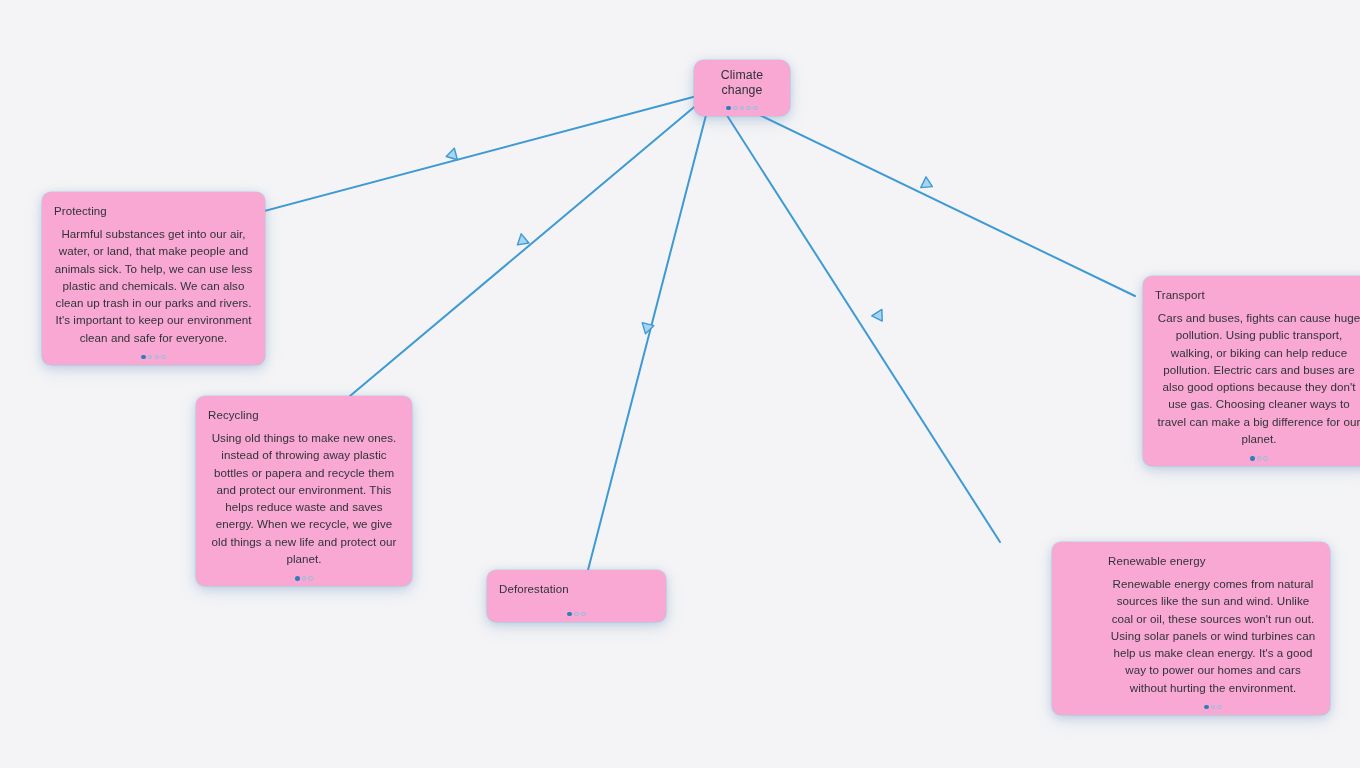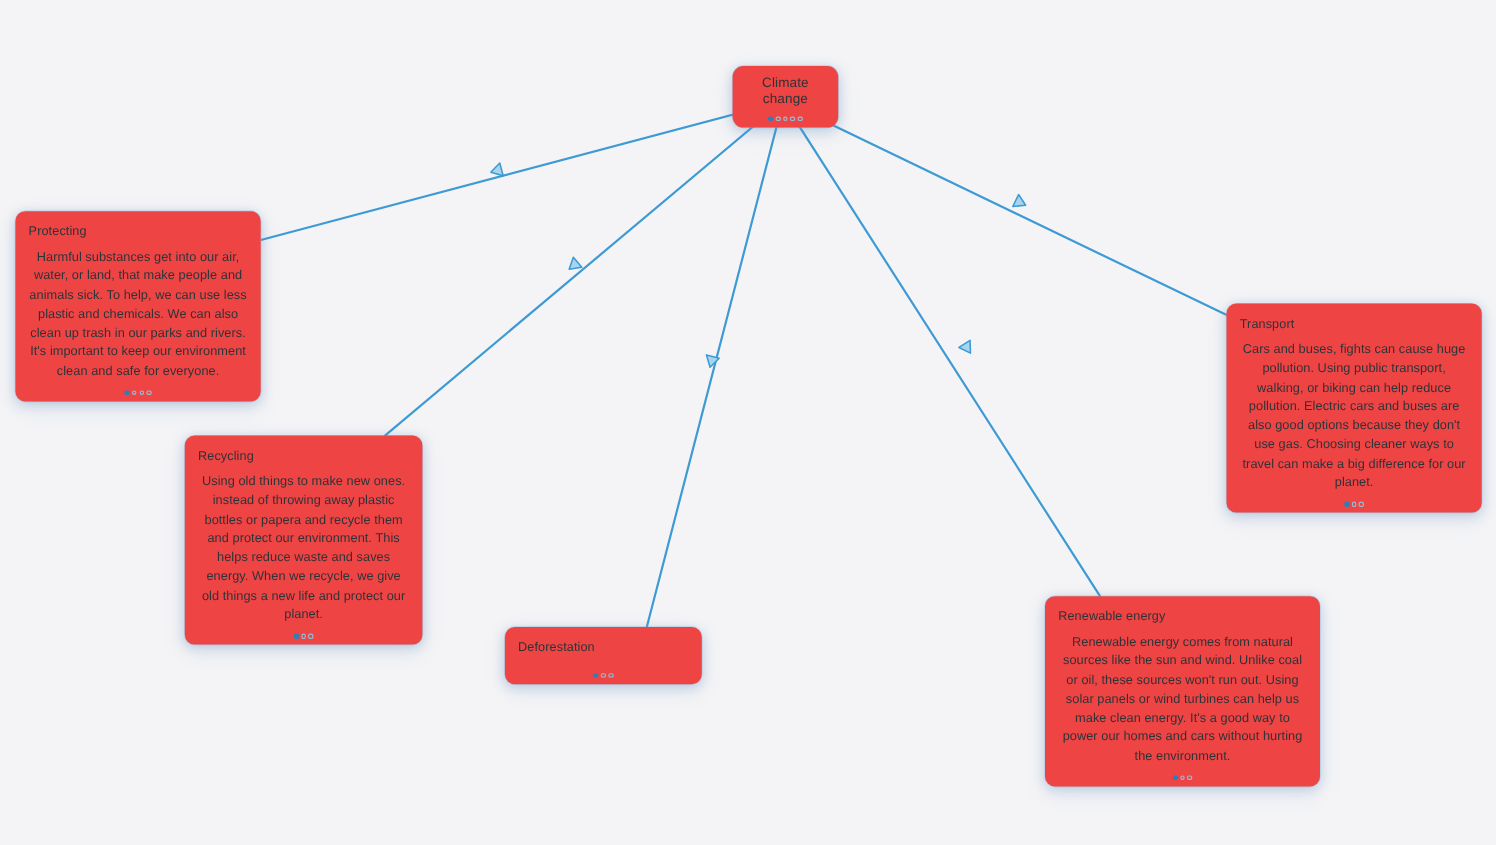--- a/index.html
+++ b/index.html
@@ -24,27 +24,28 @@
   #edge-layer {
     position: absolute;
     left: 0;
     top: 0;
     width: 1360px;
     height: 768px;
     pointer-events: none;
   }
   .node {
     position: absolute;
-    background: #ef4444;
+    background: #f9a8d4;
     border-radius: 9px;
     box-shadow: 0 2px 10px rgba(90,140,190,0.30),
                 0 0 0 0.6px rgba(150,180,210,0.45),
                 0 6px 18px rgba(110,150,195,0.18);
     box-sizing: border-box;
     z-index: 5;
+    margin-left: 28px;
   }
   .node-inner {
     padding: 11px 12px 6px 12px;
   }
   .node-title {
     font-size: 11.5px;
     line-height: 16px;
     color: #2f3338;
     font-weight: 400;
     letter-spacing: 0.1px;
@@ -152,21 +153,21 @@
       <div class="node" style="left: 459px; top: 570px; width: 179px;">
         <div class="node-inner">
           <div class="node-title">Deforestation</div>
         </div>
         <div class="dots">
           <span class="dot filled"></span>
           <span class="dot hollow"></span>
           <span class="dot hollow"></span>
         </div>
       </div>
-      <div class="node" style="left: 950px; top: 542px; width: 250px;">
+      <div class="node" style="left: 1024px; top: 542px; width: 278px; padding-left: 44px;">
         <div class="node-inner">
           <div class="node-title">Renewable energy</div>
           <div class="node-body">Renewable energy comes from natural sources like the sun and wind. Unlike coal or oil, these sources won't run out. Using solar panels or wind turbines can help us make clean energy. It's a good way to power our homes and cars without hurting the environment.</div>
         </div>
         <div class="dots">
           <span class="dot filled"></span>
           <span class="dot hollow"></span>
           <span class="dot hollow"></span>
         </div>
       </div>

